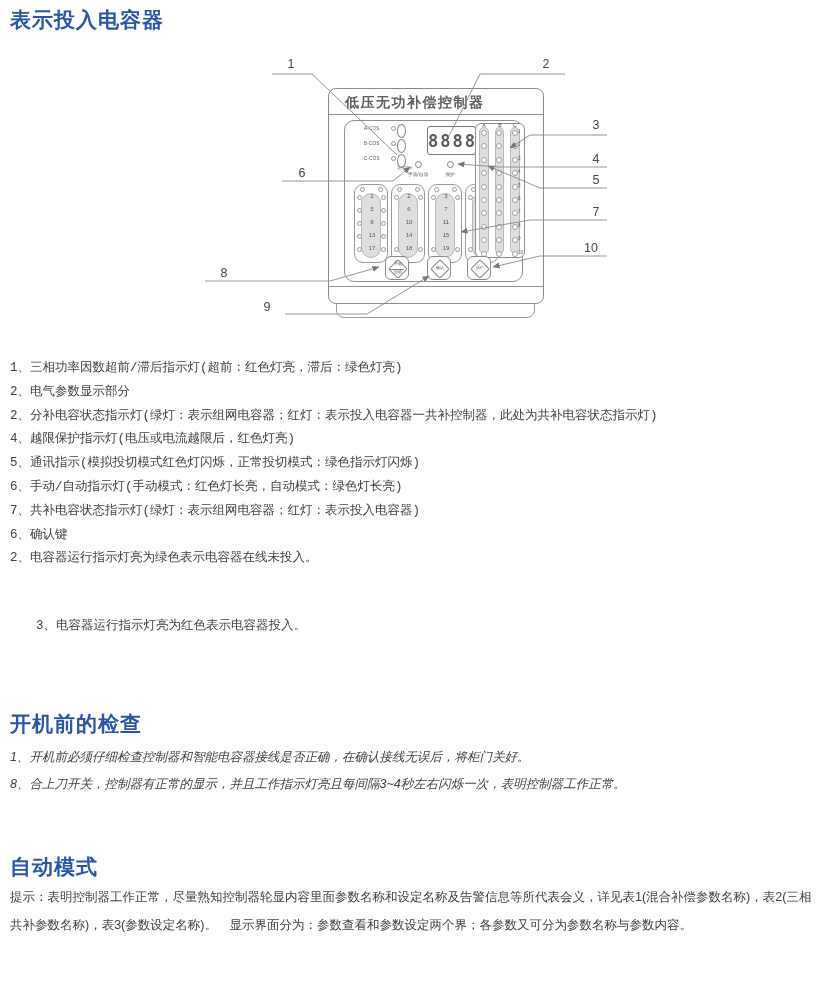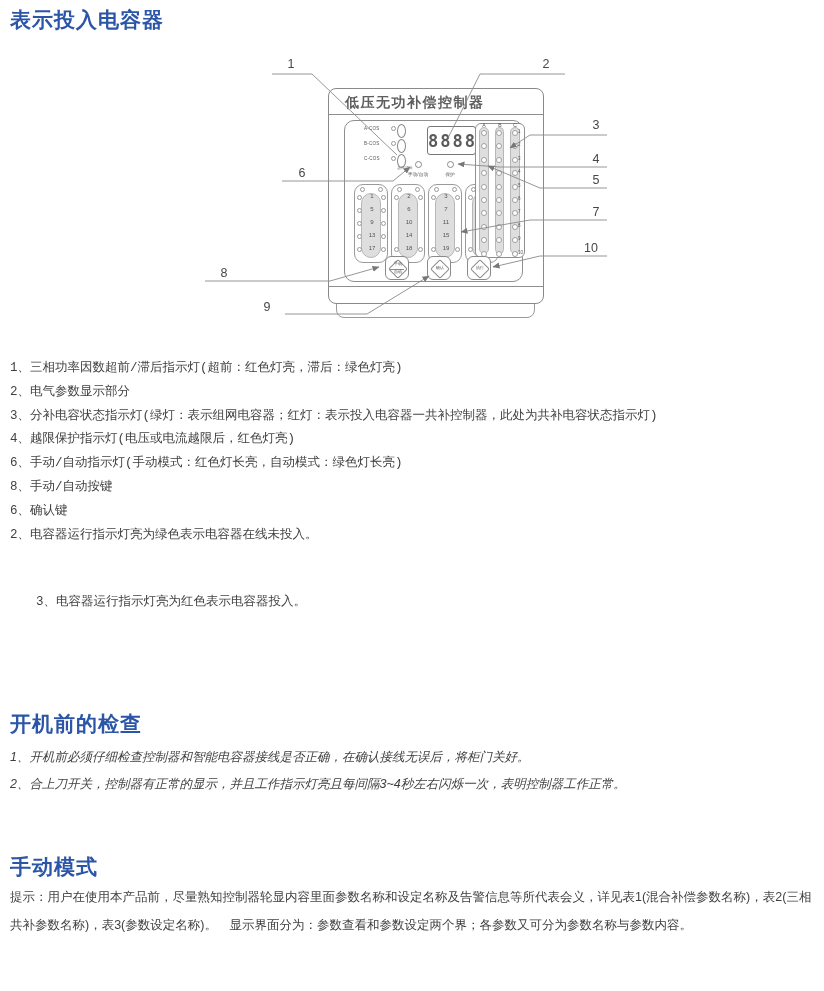--- a/index.html
+++ b/index.html
@@ -251,32 +251,33 @@
         <span class="btxt" style="top:8px">执行</span>
       </div>
     </div>
   </div>
 </div>
 
 <div class="textblock">
   <div>
       <div class="li">1、三相功率因数超前/滞后指示灯(超前：红色灯亮，滞后：绿色灯亮)</div>
       <div class="li">2、电气参数显示部分</div>
-      <div class="li">3、分补电容状态指示灯(绿灯：表示组网电容器；红灯：表示投入电容器一共补控制器，此处为共补电容状态指示灯)</div>
+      <div class="li">2、分补电容状态指示灯(绿灯：表示组网电容器；红灯：表示投入电容器一共补控制器，此处为共补电容状态指示灯)</div>
       <div class="li">4、越限保护指示灯(电压或电流越限后，红色灯亮)</div>
+      <div class="li">5、通讯指示(模拟投切模式红色灯闪烁，正常投切模式：绿色指示灯闪烁)</div>
       <div class="li">6、手动/自动指示灯(手动模式：红色灯长亮，自动模式：绿色灯长亮)</div>
-      <div class="li">8、手动/自动按键</div>
+      <div class="li">7、共补电容状态指示灯(绿灯：表示组网电容器；红灯：表示投入电容器)</div>
       <div class="li">6、确认键</div>
     </div>
   <div class="notes">
       <div class="li">2、电容器运行指示灯亮为绿色表示电容器在线未投入。</div>
       <div class="li">3、电容器运行指示灯亮为红色表示电容器投入。</div>
     </div>
 </div>
 
 <h1 class="sech" id="sec2-title">开机前的检查</h1>
 <div id="list2">
     <div class="li">1、开机前必须仔细检查控制器和智能电容器接线是否正确，在确认接线无误后，将柜门关好。</div>
-    <div class="li">2、合上刀开关，控制器有正常的显示，并且工作指示灯亮且每间隔3~4秒左右闪烁一次，表明控制器工作正常。</div>
+    <div class="li">8、合上刀开关，控制器有正常的显示，并且工作指示灯亮且每间隔3~4秒左右闪烁一次，表明控制器工作正常。</div>
   </div>
 
-<h1 class="sech" id="sec3-title">手动模式</h1>
-<div id="sec3-para">提示：用户在使用本产品前，尽量熟知控制器轮显内容里面参数名称和设定名称及告警信息等所代表会义，详见表1(混合补偿参数名称)，表2(三相共补参数名称)，表3(参数设定名称)。　显示界面分为：参数查看和参数设定两个界；各参数又可分为参数名称与参数内容。</div>
+<h1 class="sech" id="sec3-title">自动模式</h1>
+<div id="sec3-para">提示：表明控制器工作正常，尽量熟知控制器轮显内容里面参数名称和设定名称及告警信息等所代表会义，详见表1(混合补偿参数名称)，表2(三相共补参数名称)，表3(参数设定名称)。　显示界面分为：参数查看和参数设定两个界；各参数又可分为参数名称与参数内容。</div>
 
 </body></html>

